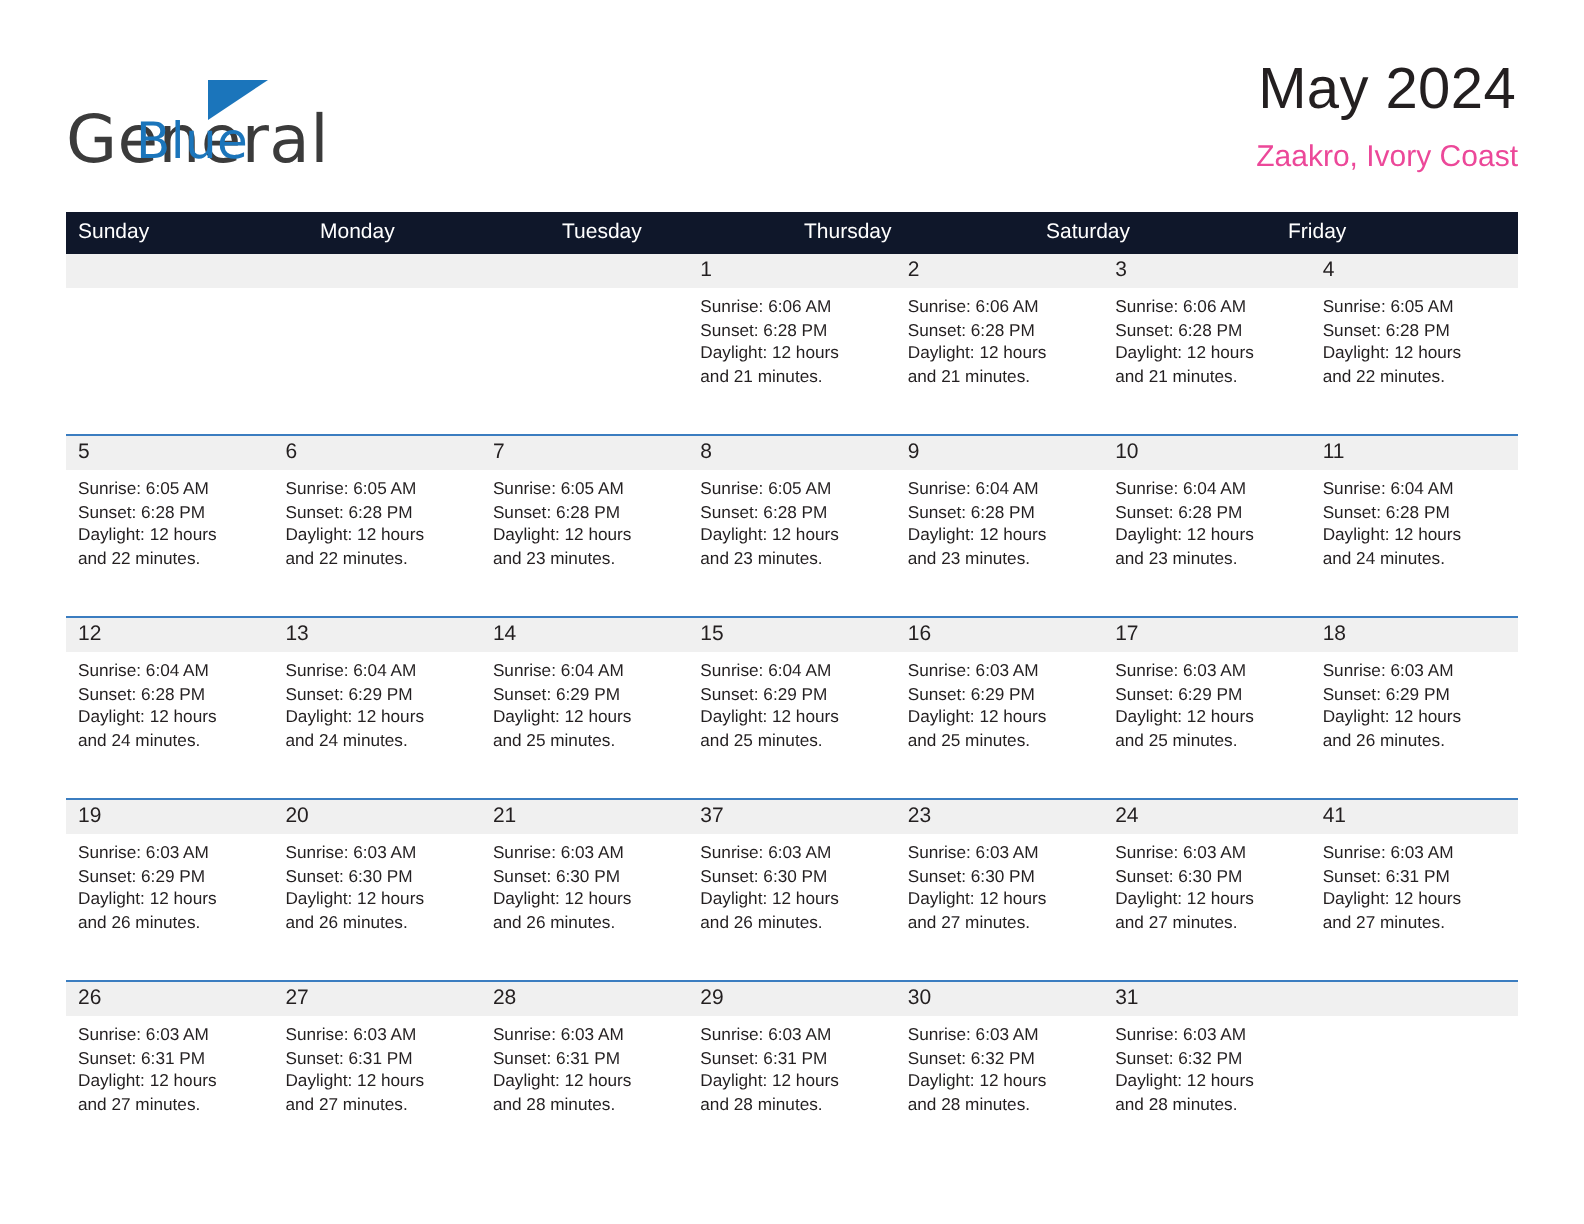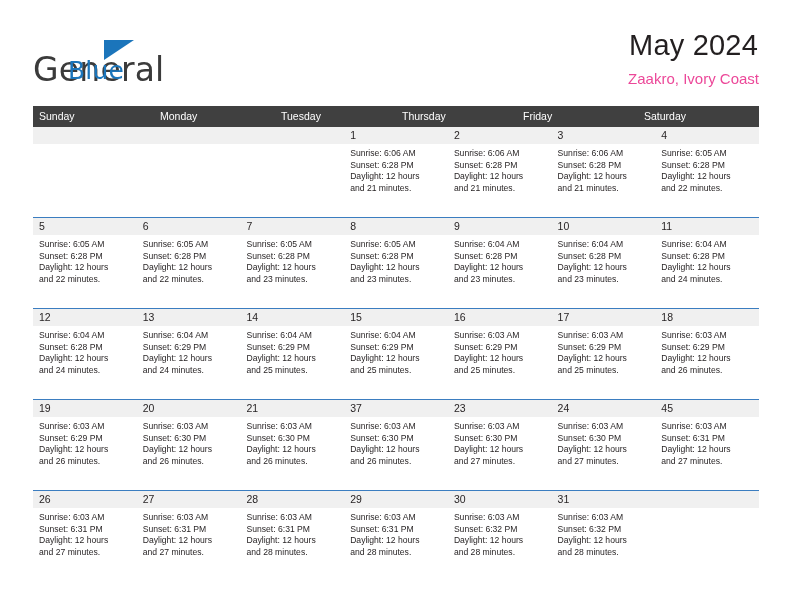--- a/index.html
+++ b/index.html
@@ -88,21 +88,21 @@
 
   
   .calendar {
     position: absolute;
     left: 33px;
     top: 106px;
     width: 726px;
   }
   .weekdays {
     display: flex;
-    background: #404040;
+    background: #0f172a;
     height: 21px;
   }
   .weekday {
     flex: 1 1 0;
     color: #ffffff;
     font-size: 10.5px;
     line-height: 21px;
     padding-left: 6px;
     box-sizing: border-box;
     white-space: nowrap;
@@ -163,22 +163,22 @@
       <div class="cal-subtitle">Zaakro, Ivory Coast</div>
     </div>
   </div>
 
   <div class="calendar">
     <div class="weekdays">
         <div class="weekday">Sunday</div>
         <div class="weekday">Monday</div>
         <div class="weekday">Tuesday</div>
         <div class="weekday">Thursday</div>
+        <div class="weekday">Saturday</div>
         <div class="weekday">Friday</div>
-        <div class="weekday">Saturday</div>
       </div>
     <div class="weeks-container">
         <div class="week">
           <div class="day empty">
             <div class="day-num-strip">
               <span class="day-num"></span>
             </div>
           </div>
           <div class="day empty">
             <div class="day-num-strip">
@@ -455,21 +455,21 @@
             </div>
             <div class="day-info">
               <div>Sunrise: 6:03 AM</div>
               <div>Sunset: 6:30 PM</div>
               <div>Daylight: 12 hours</div>
               <div>and 27 minutes.</div>
             </div>
           </div>
           <div class="day">
             <div class="day-num-strip">
-              <span class="day-num">45</span>
+              <span class="day-num">41</span>
             </div>
             <div class="day-info">
               <div>Sunrise: 6:03 AM</div>
               <div>Sunset: 6:31 PM</div>
               <div>Daylight: 12 hours</div>
               <div>and 27 minutes.</div>
             </div>
           </div>
         </div>
         <div class="week">

